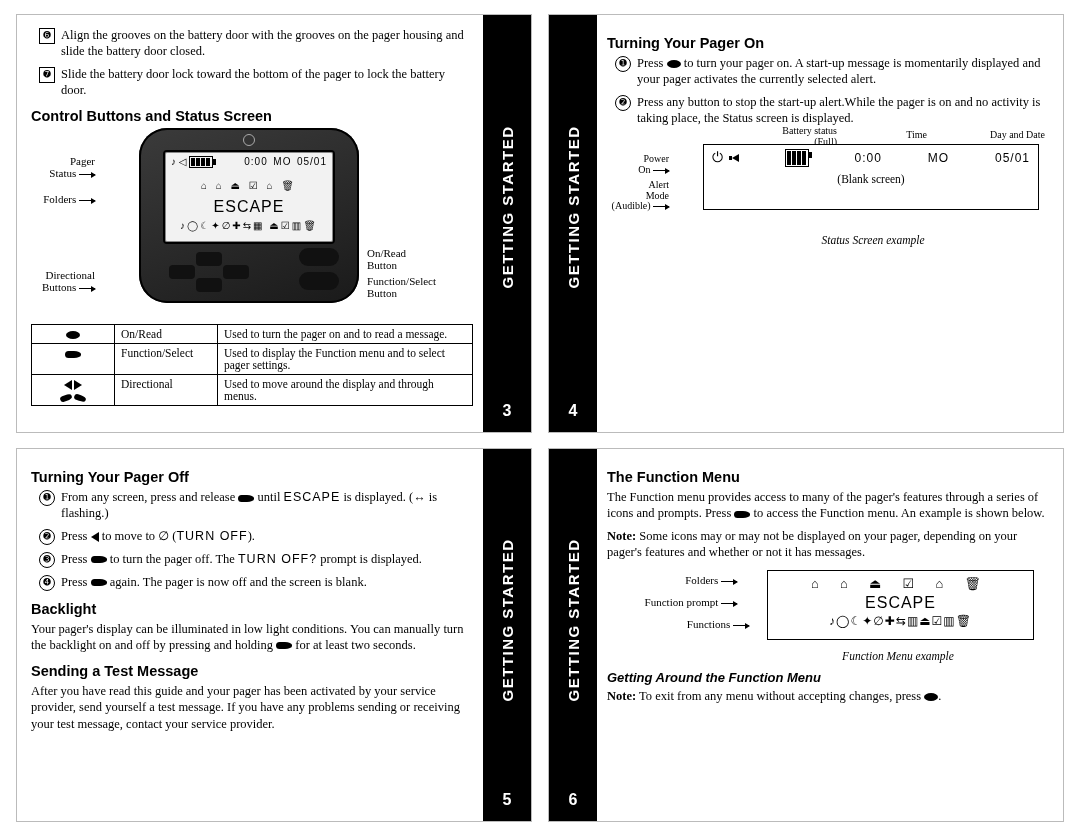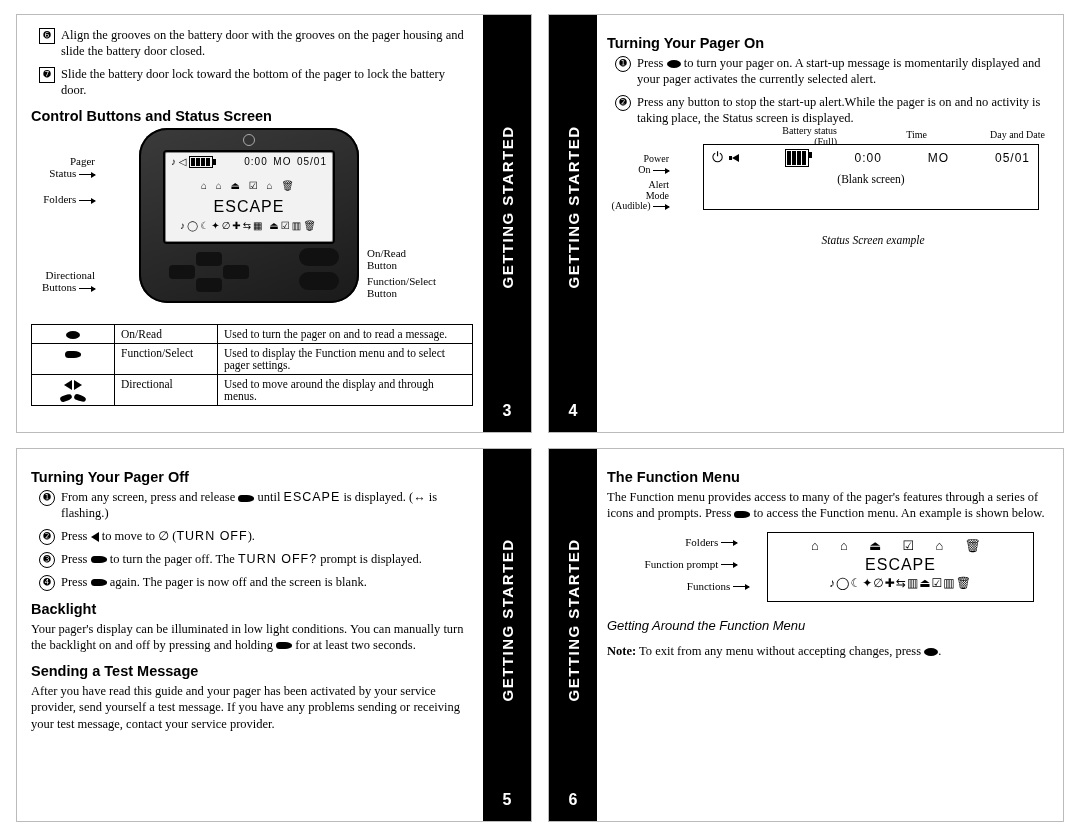--- a/index.html
+++ b/index.html
@@ -14,21 +14,21 @@
   .p4 .tab{left:0;top:0;bottom:0;width:48px}
   .p5 .tab{right:0;top:0;bottom:0;width:48px}
   .p6 .tab{left:0;top:0;bottom:0;width:48px}
   .tab .label{position:absolute;left:50%;top:46%;transform:translate(-50%,-50%) rotate(-90deg);white-space:nowrap;font-size:15px;letter-spacing:1.5px}
   .tab .pnum{position:absolute;left:0;right:0;bottom:12px;text-align:center;font-size:16px}
   .content3{position:absolute;left:14px;right:58px;top:10px;bottom:10px;font-size:12.5px}
   .content4{position:absolute;left:58px;right:14px;top:10px;bottom:10px;font-size:12.5px}
   .content5{position:absolute;left:14px;right:58px;top:10px;bottom:10px;font-size:12.5px}
   .content6{position:absolute;left:58px;right:14px;top:10px;bottom:10px;font-size:12.5px}
   h3{font-family:Arial,Helvetica,sans-serif;font-weight:bold;font-size:14.5px;margin:10px 0 4px}
-  h4{font-family:Arial,Helvetica,sans-serif;font-weight:normal;font-style:italic;font-size:13px;margin:8px 0 10px}
+  h4{font-family:Arial,Helvetica,sans-serif;font-weight:bold;font-style:italic;font-size:13px;margin:8px 0 3px}
   .step{display:flex;gap:6px;margin:2px 0 6px 8px;line-height:1.3}
   .step .n{flex:0 0 auto;width:14px;height:14px;border:1px solid #000;font-size:9px;text-align:center;line-height:13px;background:#fff;margin-top:1px}
   .step.circ .n{border-radius:50%}
   .step .t{flex:1}
   .para{margin:2px 0 6px;line-height:1.3}
   .note b{font-weight:bold}
   .btable{border-collapse:collapse;width:100%;font-size:11.5px;margin-top:6px}
   .btable td{border:1px solid #000;padding:3px 6px;vertical-align:top}
   .btable td.c1{width:70px;text-align:center}
   .btable td.c2{width:90px}
@@ -234,30 +234,32 @@
   </div>
 
   <div class="panel p6">
     <div class="tab">
       <span class="label">GETTING STARTED</span>
       <span class="pnum">6</span>
     </div>
     <div class="content6">
       <h3>The Function Menu</h3>
       <div class="para"><span>The Function menu provides access to many of the pager's features through a series of icons and prompts. Press </span><span class="icon-spoon"></span><span> to access the Function menu. An example is shown below.</span></div>
+      <div class="para note"><b>Note:</b><span> Some icons may or may not be displayed on your pager, depending on your pager's features and whether or not it has messages.</span></div>
 
       <div class="fm-wrap">
         <div class="fm-label" style="left:0;top:8px;width:130px"><span>Folders</span> <span class="arrow"></span></div>
         <div class="fm-label" style="left:0;top:30px;width:130px"><span>Function prompt</span> <span class="arrow"></span></div>
         <div class="fm-label" style="left:12px;top:52px;width:130px"><span>Functions</span> <span class="arrow"></span></div>
         <div class="fm-box">
           <div class="row1">⌂  ⌂  ⏏  ☑  ⌂  🗑</div>
           <div class="row2"><span class="lcd-font">ESCAPE</span></div>
           <div class="row3">♪◯☾✦∅✚⇆▥⏏☑▥🗑</div>
         </div>
       </div>
+      <div class="caption" style="margin-left:140px">Function Menu example</div>
 
       <h4>Getting Around the Function Menu</h4>
       <div class="para note"><b>Note:</b><span> To exit from any menu without accepting changes, press </span><span class="icon-oval"></span><span>.</span></div>
     </div>
   </div>
 
 </div>
 
 </body></html>

